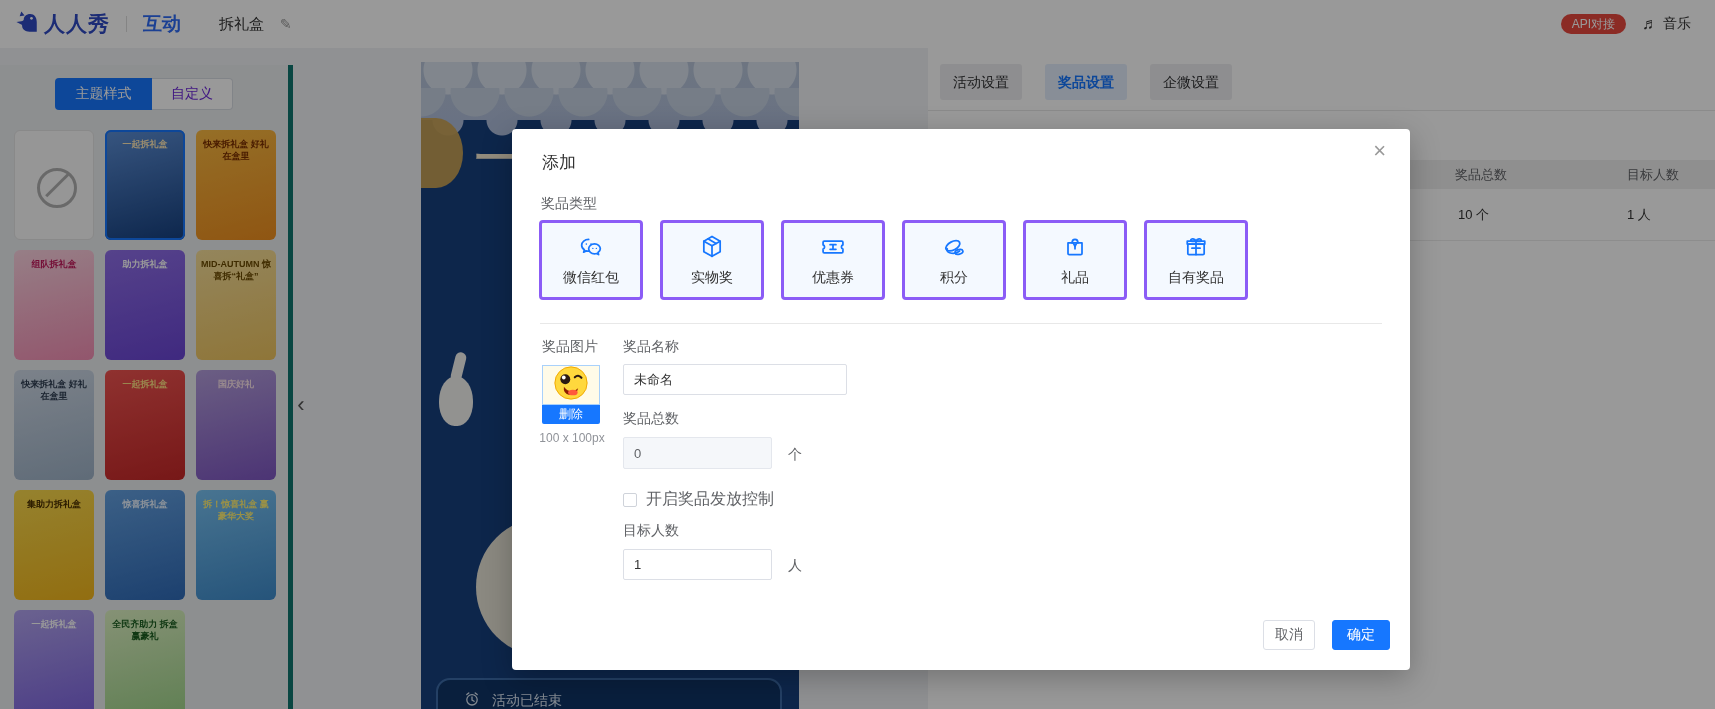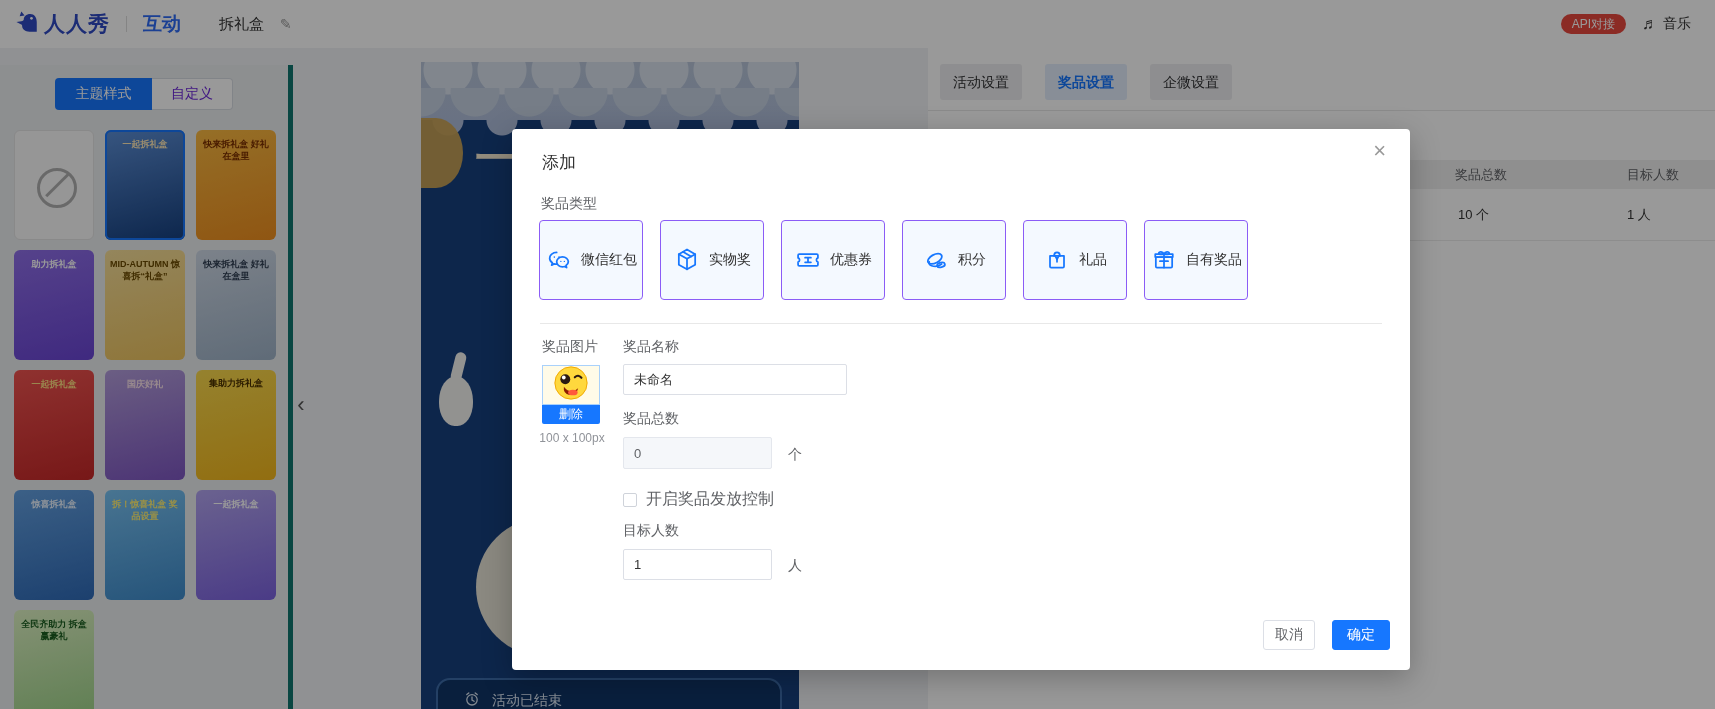--- a/index.html
+++ b/index.html
@@ -63,21 +63,21 @@
   .td-cell{position:absolute;top:0;height:51px;line-height:51px;font-size:13px;color:#333;}
   .td-c0{left:530px;} .td-c1{left:699px;}
 
   
   .overlay{position:absolute;inset:0;background:rgba(0,0,0,.40);z-index:40;}
   .modal{position:absolute;left:512px;top:129px;width:898px;height:541px;background:#fff;border-radius:4px;box-shadow:0 8px 30px rgba(0,0,0,.25);z-index:50;}
   .m-close{position:absolute;right:18px;top:10px;font-size:22px;color:#999;background:none;border:none;cursor:pointer;line-height:1;}
   .m-title{position:absolute;left:30px;top:22px;font-size:17px;color:#333;}
   .m-type-label{position:absolute;left:29px;top:66px;font-size:14px;color:#606266;}
   .m-cards{position:absolute;left:27px;top:91px;display:flex;gap:17px;}
-  .m-card{width:104px;height:80px;box-sizing:border-box;border:1px solid #8b5cf6;background:#f4f9ff;border-radius:4px;display:flex;flex-direction:row;align-items:center;justify-content:center;gap:8px;cursor:pointer;}
+  .m-card{width:104px;height:80px;box-sizing:border-box;border:3px solid #8b5cf6;background:#f4f9ff;border-radius:4px;display:flex;flex-direction:column;align-items:center;justify-content:center;gap:8px;cursor:pointer;}
   .m-card svg{display:block;}
   .m-card-label{font-size:14px;color:#333;}
   .m-divider{position:absolute;left:28px;right:28px;top:194px;height:1px;background:#e8e8e8;}
   .m-label{position:absolute;font-size:14px;color:#606266;}
   .l-img{left:30px;top:209px;} .l-name{left:111px;top:209px;}
   .l-total{left:111px;top:281px;} .l-target{left:111px;top:393px;}
   .m-imgbox{position:absolute;left:30px;top:236px;width:58px;height:40px;box-sizing:border-box;border:1px solid #a9d1fb;background:#fffbe8;display:flex;align-items:center;justify-content:center;overflow:hidden;}
   .m-del{position:absolute;left:30px;top:276px;width:58px;height:19px;background:#1677ff;color:#fff;font-size:12px;border:none;border-radius:0 0 2px 2px;cursor:pointer;line-height:19px;padding:0;}
   .m-imghint{position:absolute;left:22px;top:302px;width:76px;text-align:center;font-size:12px;color:#909399;}
   .m-input{position:absolute;box-sizing:border-box;border:1px solid #dcdfe6;border-radius:2px;font-size:13px;color:#333;padding:0 10px;font-family:inherit;background:#fff;}
@@ -132,43 +132,46 @@
     <div class="tgrid" id="template-grid">
         <div class="thumb empty">
           <div class="slash"></div>
         </div>
         <div class="thumb selected" style="background: linear-gradient(165deg, rgb(93, 143, 214), rgb(22, 64, 127));">
           <span class="thumb-label" style="color: rgb(255, 233, 184);">一起拆礼盒</span>
         </div>
         <div class="thumb" style="background: linear-gradient(165deg, rgb(249, 185, 66), rgb(239, 143, 31));">
           <span class="thumb-label" style="color: rgb(122, 46, 0);">快来拆礼盒 好礼在盒里</span>
         </div>
+        <div class="thumb" style="background: linear-gradient(165deg, rgb(251, 211, 224), rgb(244, 143, 181));">
+          <span class="thumb-label" style="color: rgb(194, 24, 91);">组队拆礼盒</span>
+        </div>
         <div class="thumb" style="background: linear-gradient(165deg, rgb(143, 111, 232), rgb(106, 69, 212));">
           <span class="thumb-label" style="color: rgb(255, 255, 255);">助力拆礼盒</span>
         </div>
         <div class="thumb" style="background: linear-gradient(165deg, rgb(247, 223, 154), rgb(238, 196, 95));">
           <span class="thumb-label" style="color: rgb(107, 74, 0);">MID-AUTUMN 惊喜拆“礼盒”</span>
         </div>
         <div class="thumb" style="background: linear-gradient(165deg, rgb(207, 217, 230), rgb(159, 179, 200));">
           <span class="thumb-label" style="color: rgb(47, 62, 82);">快来拆礼盒 好礼在盒里</span>
         </div>
         <div class="thumb" style="background: linear-gradient(165deg, rgb(239, 83, 80), rgb(198, 40, 40));">
           <span class="thumb-label" style="color: rgb(255, 224, 130);">一起拆礼盒</span>
         </div>
         <div class="thumb" style="background: linear-gradient(165deg, rgb(179, 157, 219), rgb(126, 87, 194));">
           <span class="thumb-label" style="color: rgb(252, 228, 236);">国庆好礼</span>
         </div>
         <div class="thumb" style="background: linear-gradient(165deg, rgb(249, 217, 78), rgb(243, 183, 28));">
-          <span class="thumb-label" style="color: rgb(74, 48, 0); font-family: Liberation Mono, monospace;">集助力拆礼盒</span>
+          <span class="thumb-label" style="color: rgb(74, 48, 0);">集助力拆礼盒</span>
         </div>
         <div class="thumb" style="background: linear-gradient(165deg, rgb(100, 160, 224), rgb(47, 107, 184));">
           <span class="thumb-label" style="color: rgb(234, 244, 255);">惊喜拆礼盒</span>
         </div>
         <div class="thumb" style="background: linear-gradient(165deg, rgb(121, 194, 242), rgb(63, 140, 204));">
-          <span class="thumb-label" style="color: rgb(255, 241, 118);">拆！惊喜礼盒 奖品设置</span>
+          <span class="thumb-label" style="color: rgb(255, 241, 118);">拆！惊喜礼盒 赢豪华大奖</span>
         </div>
         <div class="thumb" style="background: linear-gradient(165deg, rgb(178, 164, 239), rgb(124, 99, 224));">
           <span class="thumb-label" style="color: rgb(255, 255, 255);">一起拆礼盒</span>
         </div>
         <div class="thumb" style="background: linear-gradient(165deg, rgb(223, 243, 196), rgb(158, 212, 137));">
           <span class="thumb-label" style="color: rgb(27, 94, 32);">全民齐助力 拆盒赢豪礼</span>
         </div>
       </div>
   </div>
   <button class="collapse">‹</button>

